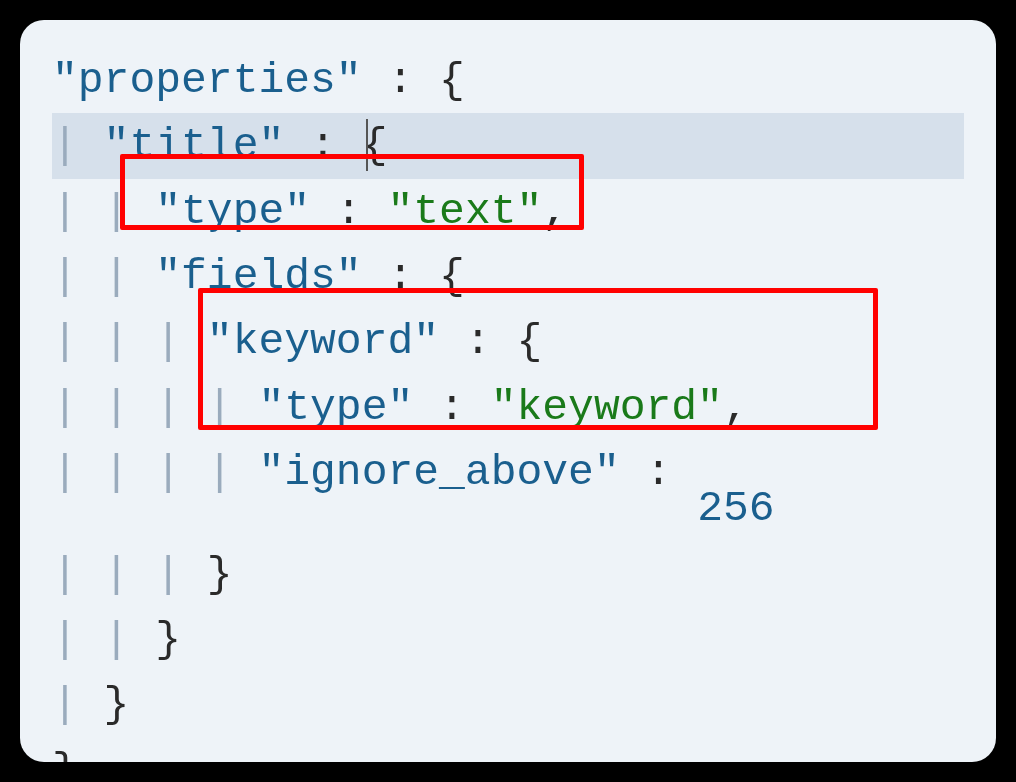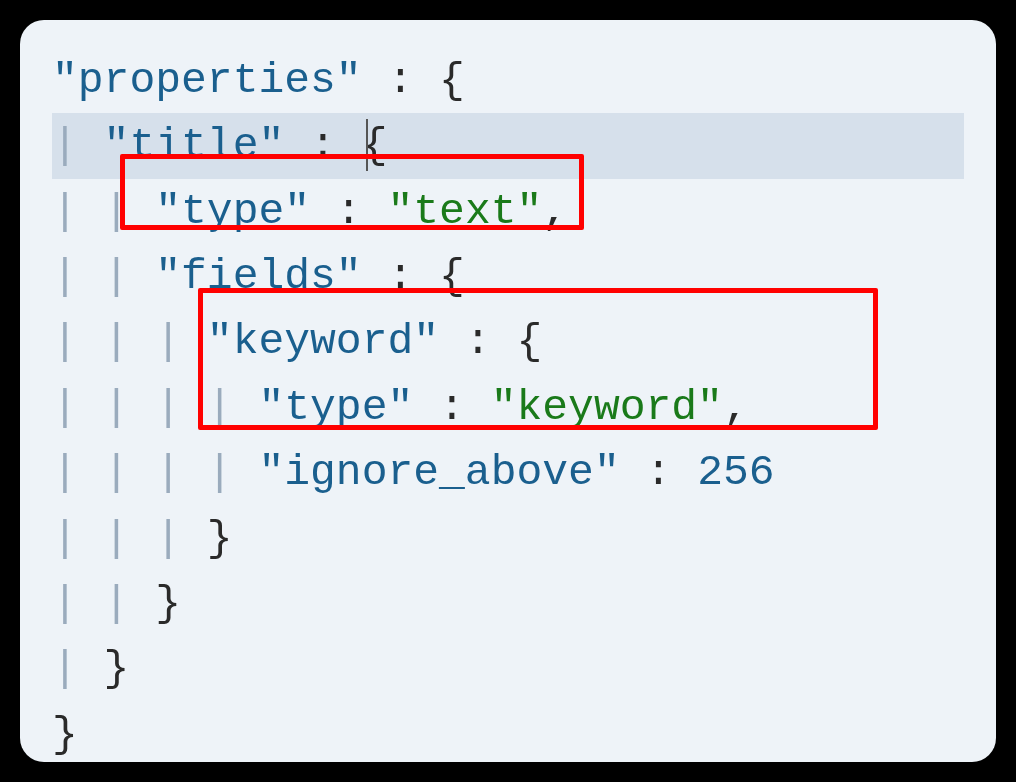--- a/index.html
+++ b/index.html
@@ -40,20 +40,21 @@
       color: #1a5f8e;
     }
     .punct {
       color: #2a2a2a;
     }
     .string-val {
       color: #1a7a1a;
     }
     .num-val {
       color: #1a5f8e;
+      margin-top: 36px;
     }
     .cursor {
       display: inline-block;
       width: 2px;
       height: 52px;
       background: #555;
       vertical-align: middle;
       position: absolute;
       left: 314px;
       top: 6px;

